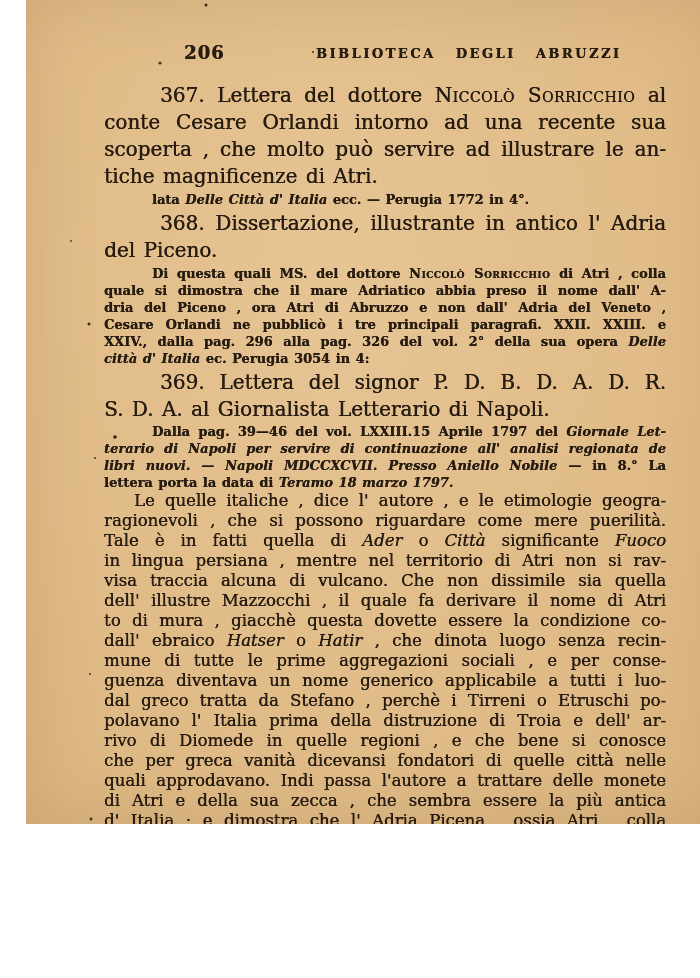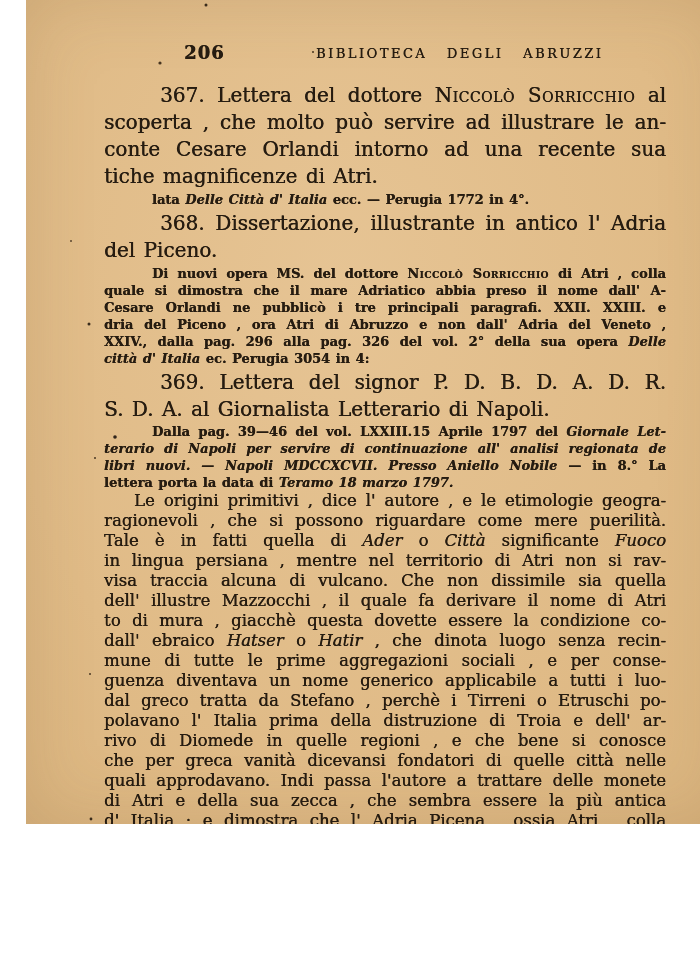--- a/index.html
+++ b/index.html
@@ -16,21 +16,21 @@
   }
   .column{position:absolute;left:78px;top:0;width:562px;}
   .header{position:relative;height:18px;margin-top:42px;margin-bottom:22px;}
   .pagenum{
     position:absolute;left:80px;top:0;
     font-size:18px;font-weight:bold;letter-spacing:1px;
     text-shadow:.4px .3px 0 currentColor;
   }
   .runhead{
     position:absolute;left:212px;top:4px;
-    font-size:13px;font-weight:normal;letter-spacing:2.5px;word-spacing:13px;
+    font-size:13px;font-weight:bold;letter-spacing:2.5px;word-spacing:13px;
     text-shadow:.3px .2px 0 currentColor;
   }
   .line{text-align:justify;text-align-last:justify;white-space:normal;}
   .line.last{text-align-last:left;}
   .heading{font-size:20px;line-height:27px;text-shadow:.4px .3px 0 currentColor;word-spacing:2px;}
   .h368,.h369{margin-top:2px;}
   .note{font-size:13px;line-height:17px;font-weight:bold;word-spacing:1px;text-shadow:.2px .1px 0 currentColor;}
   .n367,.n368{margin-top:1px;}
   .bodypara{font-size:16.5px;line-height:20px;word-spacing:1.5px;text-shadow:.35px .25px 0 currentColor;}
   .heading .line:first-child{text-indent:56px;}
@@ -62,51 +62,51 @@
 
 <div class="page">
   <div class="specks"></div>
   <div class="column">
     <div class="header">
       <span class="pagenum">206</span>
       <span class="runhead">BIBLIOTECA DEGLI ABRUZZI</span>
     </div>
     <div class="heading h367">
         <div class="line"><span>367. Lettera del dottore </span><span class="sc">Niccolò Sorricchio</span><span> al</span></div>
+        <div class="line"><span>conte Cesare Orlandi intorno ad una recente sua</span></div>
         <div class="line"><span>scoperta , che molto può servire ad illustrare le an-</span></div>
-        <div class="line"><span>conte Cesare Orlandi intorno ad una recente sua</span></div>
         <div class="line last"><span>tiche magnificenze di Atri.</span></div>
       </div>
     <div class="note n367">
         <div class="line last"><span>lata </span><span class="i">Delle Città d' Italia</span><span> ecc. — Perugia 1772 in 4°.</span></div>
       </div>
     <div class="heading h368">
         <div class="line"><span>368. Dissertazione, illustrante in antico l' Adria</span></div>
         <div class="line last"><span>del Piceno.</span></div>
       </div>
     <div class="note n368">
-        <div class="line"><span>Di nuovi opera MS. del dottore </span><span class="sc">Niccolò Sorricchio</span><span> di Atri , colla</span></div>
+        <div class="line"><span>Di questa quali MS. del dottore </span><span class="sc">Niccolò Sorricchio</span><span> di Atri , colla</span></div>
         <div class="line"><span>quale si dimostra che il mare Adriatico abbia preso il nome dall' A-</span></div>
+        <div class="line"><span>dria del Piceno , ora Atri di Abruzzo e non dall' Adria del Veneto ,</span></div>
         <div class="line"><span>Cesare Orlandi ne pubblicò i tre principali paragrafi. XXII. XXIII. e</span></div>
-        <div class="line"><span>dria del Piceno , ora Atri di Abruzzo e non dall' Adria del Veneto ,</span></div>
         <div class="line"><span>XXIV., dalla pag. 296 alla pag. 326 del vol. 2° della sua opera </span><span class="i">Delle</span></div>
         <div class="line last"><span class="i">città d' Italia</span><span> ec. Perugia 3054 in 4:</span></div>
       </div>
     <div class="heading h369">
         <div class="line"><span>369. Lettera del signor P. D. B. D. A. D. R.</span></div>
         <div class="line last"><span>S. D. A. al Giornalista Letterario di Napoli.</span></div>
       </div>
     <div class="note n369">
         <div class="line"><span>Dalla pag. 39—46 del vol. LXXIII.15 Aprile 1797 del </span><span class="i">Giornale Let-</span></div>
         <div class="line"><span class="i">terario di Napoli per servire di continuazione all' analisi regionata de</span></div>
         <div class="line"><span class="i">libri nuovi. — Napoli MDCCXCVII. Presso Aniello Nobile</span><span> — in 8.° La</span></div>
         <div class="line last"><span>lettera porta la data di </span><span class="i">Teramo 18 marzo 1797.</span></div>
       </div>
     <div class="bodypara">
-        <div class="line"><span>Le origini primitivi , dice l' autore , e le etimologie geogra-</span></div>
+        <div class="line"><span>Le quelle italiche , dice l' autore , e le etimologie geogra-</span></div>
         <div class="line"><span>ragionevoli , che si possono riguardare come mere puerilità.</span></div>
         <div class="line"><span>Tale è in fatti quella di </span><span class="i">Ader</span><span> o </span><span class="i">Città</span><span> significante </span><span class="i">Fuoco</span></div>
         <div class="line"><span>in lingua persiana , mentre nel territorio di Atri non si rav-</span></div>
         <div class="line"><span>visa traccia alcuna di vulcano. Che non dissimile sia quella</span></div>
         <div class="line"><span>dell' illustre Mazzocchi , il quale fa derivare il nome di Atri</span></div>
         <div class="line"><span>to di mura , giacchè questa dovette essere la condizione co-</span></div>
         <div class="line"><span>dall' ebraico </span><span class="i">Hatser</span><span> o </span><span class="i">Hatir</span><span> , che dinota luogo senza recin-</span></div>
         <div class="line"><span>mune di tutte le prime aggregazioni sociali , e per conse-</span></div>
         <div class="line"><span>guenza diventava un nome generico applicabile a tutti i luo-</span></div>
         <div class="line"><span>dal greco tratta da Stefano , perchè i Tirreni o Etruschi po-</span></div>

